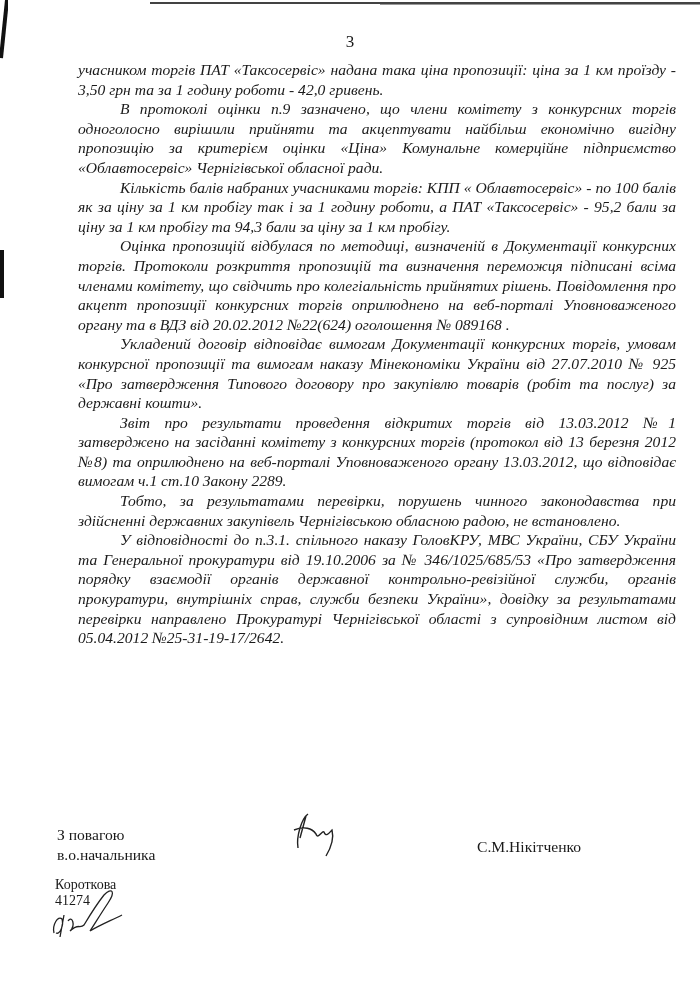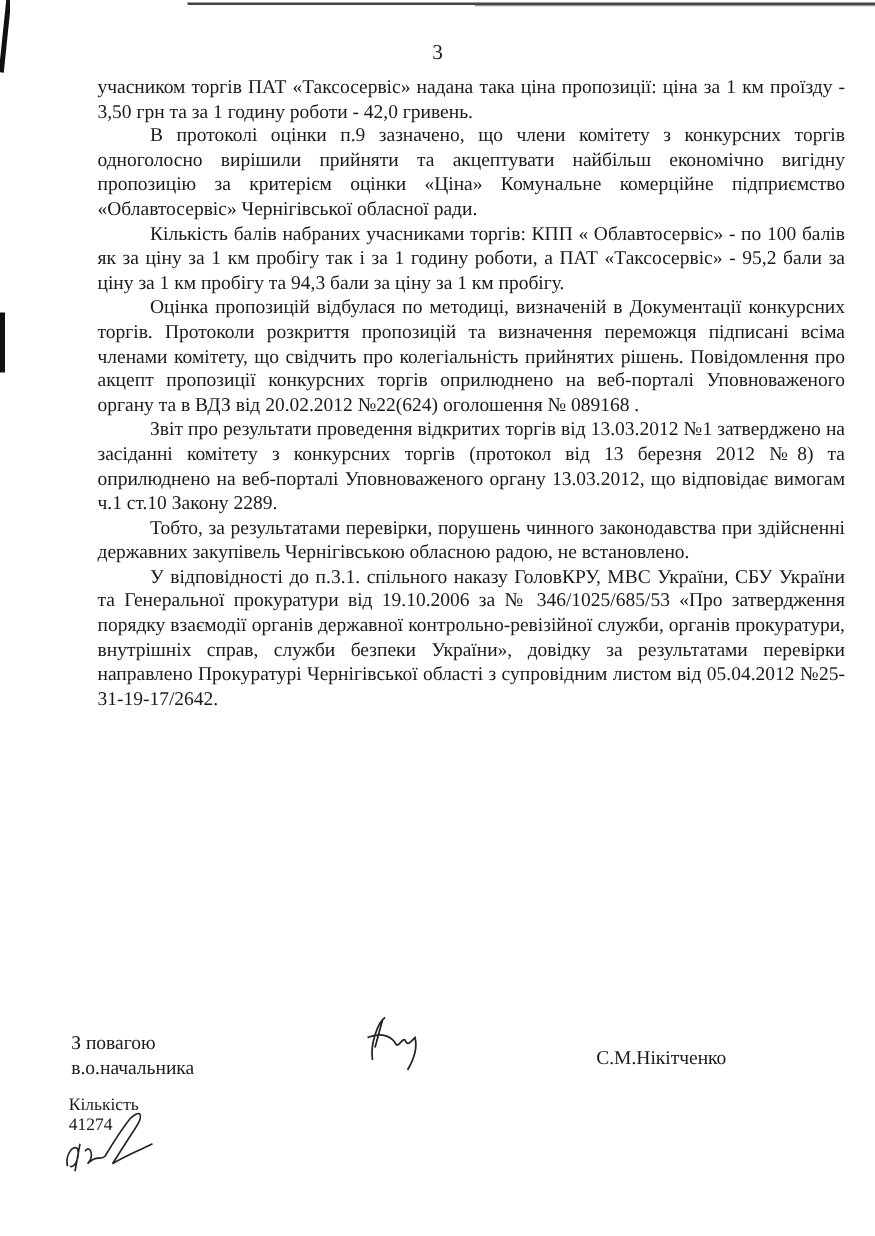--- a/index.html
+++ b/index.html
@@ -4,21 +4,21 @@
 <style>
   html, body { margin: 0; padding: 0; background: #ffffff; }
   body { width: 700px; height: 989px; position: relative; overflow: hidden;
          font-family: "Liberation Serif", "DejaVu Serif", serif; color: #1a1a1a; }
   .scan-line-top { position: absolute; top: 2px; left: 150px; width: 550px; height: 2px; background: #222; opacity: .85; }
   .scan-line-top2 { position: absolute; top: 4px; left: 380px; width: 320px; height: 1px; background: #333; opacity: .5; }
   .scan-mark-left { position: absolute; top: 0; left: 0; width: 8px; height: 60px; }
   .scan-mark-left2 { position: absolute; top: 250px; left: 0; width: 4px; height: 48px; background: #111; }
   .page-number { position: absolute; top: 32px; left: 0; width: 700px; text-align: center; font-size: 17px; }
   .body-text { position: absolute; top: 60px; left: 78px; width: 598px; font-size: 15.6px; line-height: 19.6px; }
-  .body-text p { margin: 0; text-align: justify; }
+  .body-text p { margin: 0; text-align: justify; font-style: italic; }
   .body-text p.indent { text-indent: 42px; }
   .closing { position: absolute; top: 825px; left: 57px; font-size: 15.6px; line-height: 20px; }
   .signer { position: absolute; top: 838px; left: 477px; font-size: 15.6px; }
   .sig-main { position: absolute; top: 808px; left: 288px; width: 60px; height: 50px; }
   .executor { position: absolute; top: 877px; left: 55px; font-size: 14px; line-height: 16px; }
   .sig-exec { position: absolute; top: 885px; left: 50px; width: 80px; height: 55px; }
 </style>
 </head>
 <body>
 
@@ -29,36 +29,37 @@
   </svg>
 <div class="scan-mark-left2"></div>
 
 <div class="page-number">3</div>
 
 <div class="body-text">
   <p>учасником торгів ПАТ «Таксосервіс» надана така ціна пропозиції: ціна за 1 км проїзду - 3,50 грн та за 1 годину роботи - 42,0 гривень.</p>
   <p class="indent">В протоколі оцінки п.9 зазначено, що члени комітету з конкурсних торгів одноголосно вирішили прийняти та акцептувати найбільш економічно вигідну пропозицію за критерієм оцінки «Ціна» Комунальне комерційне підприємство «Облавтосервіс» Чернігівської обласної ради.</p>
   <p class="indent">Кількість балів набраних учасниками торгів: КПП « Облавтосервіс» - по 100 балів як за ціну за 1 км пробігу так і за 1 годину роботи, а ПАТ «Таксосервіс» - 95,2 бали за ціну за 1 км пробігу та 94,3 бали за ціну за 1 км пробігу.</p>
   <p class="indent">Оцінка пропозицій відбулася по методиці, визначеній в Документації конкурсних торгів. Протоколи розкриття пропозицій та визначення переможця підписані всіма членами комітету, що свідчить про колегіальність прийнятих рішень. Повідомлення про акцепт пропозиції конкурсних торгів оприлюднено на веб-порталі Уповноваженого органу та в ВДЗ від 20.02.2012 №22(624) оголошення № 089168 .</p>
+  <p class="indent">Укладений договір відповідає вимогам Документації конкурсних торгів, умовам конкурсної пропозиції та вимогам наказу Мінекономіки України від 27.07.2010 № 925 «Про затвердження Типового договору про закупівлю товарів (робіт та послуг) за державні кошти».</p>
   <p class="indent">Звіт про результати проведення відкритих торгів від 13.03.2012 №1 затверджено на засіданні комітету з конкурсних торгів (протокол від 13 березня 2012 №8) та оприлюднено на веб-порталі Уповноваженого органу 13.03.2012, що відповідає вимогам ч.1 ст.10 Закону 2289.</p>
   <p class="indent">Тобто, за результатами перевірки, порушень чинного законодавства при здійсненні державних закупівель Чернігівською обласною радою, не встановлено.</p>
   <p class="indent">У відповідності до п.3.1. спільного наказу ГоловКРУ, МВС України, СБУ України та Генеральної прокуратури від 19.10.2006 за № 346/1025/685/53 «Про затвердження порядку взаємодії органів державної контрольно-ревізійної служби, органів прокуратури, внутрішніх справ, служби безпеки України», довідку за результатами перевірки направлено Прокуратурі Чернігівської області з супровідним листом від 05.04.2012 №25-31-19-17/2642.</p>
 </div>
 
 <div class="closing">
   <div>З повагою</div>
   <div>в.о.начальника</div>
 </div>
 
 <svg class="sig-main" viewBox="0 0 60 50">
   <path d="M10 40 C8 28, 14 10, 20 6 M18 8 L12 30 M6 22 C16 18, 24 20, 28 26 C30 32, 34 22, 36 24 C38 30, 42 24, 44 22 C46 30, 44 38, 38 48" stroke="#222" stroke-width="1.4" fill="none"></path>
 </svg>
 
 <div class="signer">С.М.Нікітченко</div>
 
 <div class="executor">
-  <div>Кількість</div>
+  <div>Короткова</div>
   <div>41274</div>
 </div>
 
 <svg class="sig-exec" viewBox="0 0 80 55">
   <path d="M4 48 C2 40, 8 30, 12 34 C14 40, 10 50, 6 48 M14 30 L10 52 M18 36 C22 30, 26 40, 20 46 C28 38, 30 44, 34 40 C40 30, 46 20, 54 10 C62 2, 66 6, 58 18 C50 30, 44 40, 40 46 M40 46 C50 40, 60 36, 72 30" stroke="#222" stroke-width="1.3" fill="none"></path>
 </svg>
 
 </body></html>

